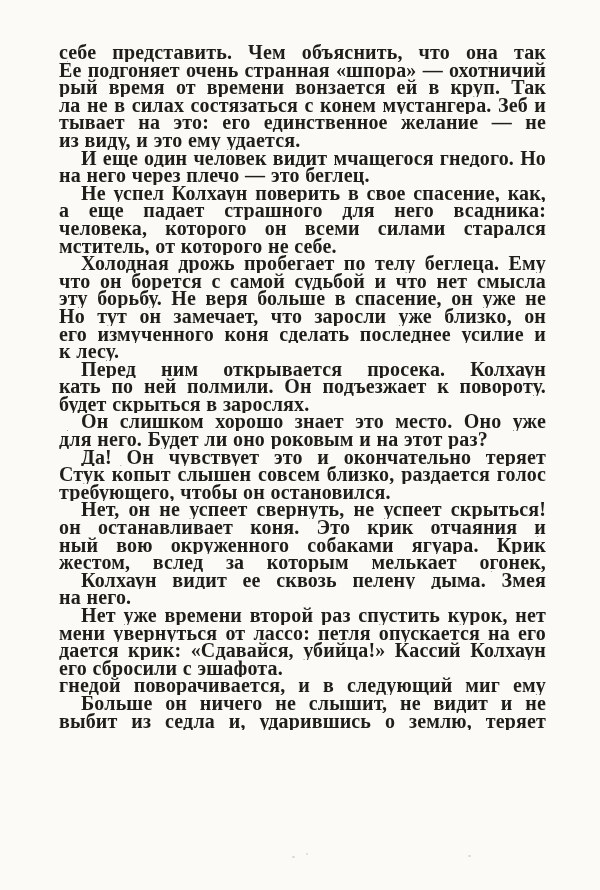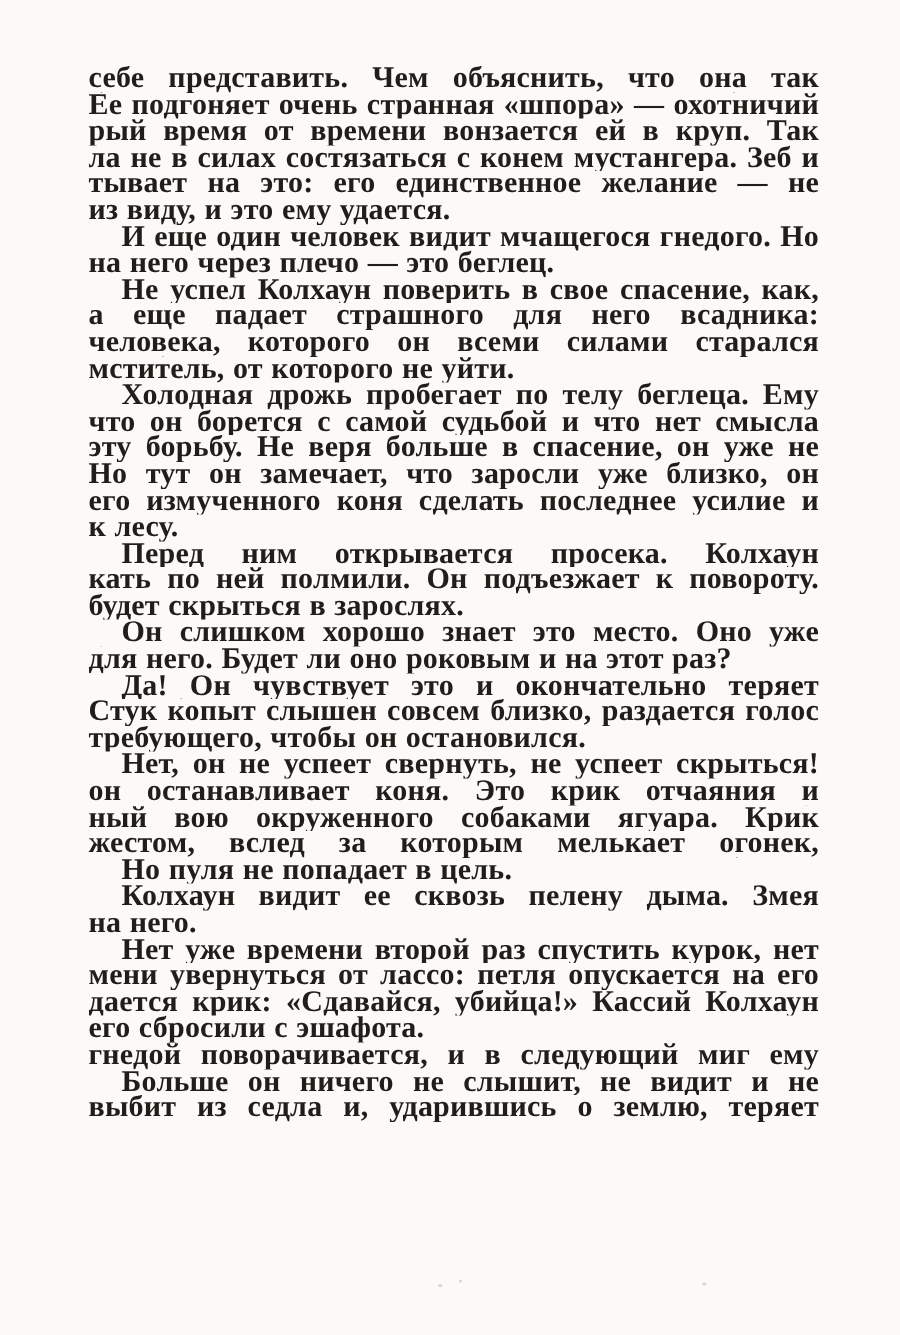--- a/index.html
+++ b/index.html
@@ -68,21 +68,21 @@
         <div class="line last-line">из виду, и это ему удается.</div>
       </div>
       <div class="para">
         <div class="line indent">И еще один человек видит мчащегося гнедого. Но он смотрит</div>
         <div class="line last-line">на него через плечо — это беглец.</div>
       </div>
       <div class="para">
         <div class="line indent">Не успел Колхаун поверить в свое спасение, как, оглянув-</div>
         <div class="line">а еще падает страшного для него всадника: Мориса-мустангера —</div>
         <div class="line">человека, которого он всеми силами старался погубить. Это —</div>
-        <div class="line last-line">мститель, от которого не уйти.</div>
+        <div class="line last-line">мститель, от которого не себе.</div>
       </div>
       <div class="para">
         <div class="line indent">Холодная дрожь пробегает по телу беглеца. Ему чудится,</div>
         <div class="line">что он борется с самой судьбой и что нет смысла продолжать</div>
         <div class="line">эту борьбу. Не веря больше в спасение, он уже не погоняет коня.</div>
         <div class="line">Но тут он замечает, что заросли уже близко, он заставляет сво-</div>
         <div class="line">его измученного коня сделать последнее усилие и направляется</div>
         <div class="line last-line">к лесу.</div>
       </div>
       <div class="para">
@@ -99,23 +99,20 @@
         <div class="line">Стук копыт слышен совсем близко, раздается голос мустангера,</div>
         <div class="line last-line">требующего, чтобы он остановился.</div>
       </div>
       <div class="para">
         <div class="line indent">Нет, он не успеет свернуть, не успеет скрыться! Вскрикнув,</div>
         <div class="line">он останавливает коня. Это крик отчаяния и ненависти, подоб-</div>
         <div class="line">ный вою окруженного собаками ягуара. Крик сопровождается</div>
         <div class="line">жестом, вслед за которым мелькает огонек, вырывается облачко</div>
       </div>
       <div class="para">
-        <div class="line last-line indent">Но пуля не попадает в цель.</div>
-      </div>
-      <div class="para">
         <div class="line indent">Колхаун видит ее сквозь пелену дыма. Змея падает прямо</div>
         <div class="line last-line">на него.</div>
       </div>
       <div class="para">
         <div class="line indent">Нет уже времени второй раз спустить курок, нет даже вре-</div>
         <div class="line">мени увернуться от лассо: петля опускается на его плечи. Раз-</div>
         <div class="line">дается крик: «Сдавайся, убийца!» Кассий Колхаун видит, что</div>
         <div class="line last-line">его сбросили с эшафота.</div>
         <div class="line">гнедой поворачивается, и в следующий миг ему кажется, словно</div>
       </div>

